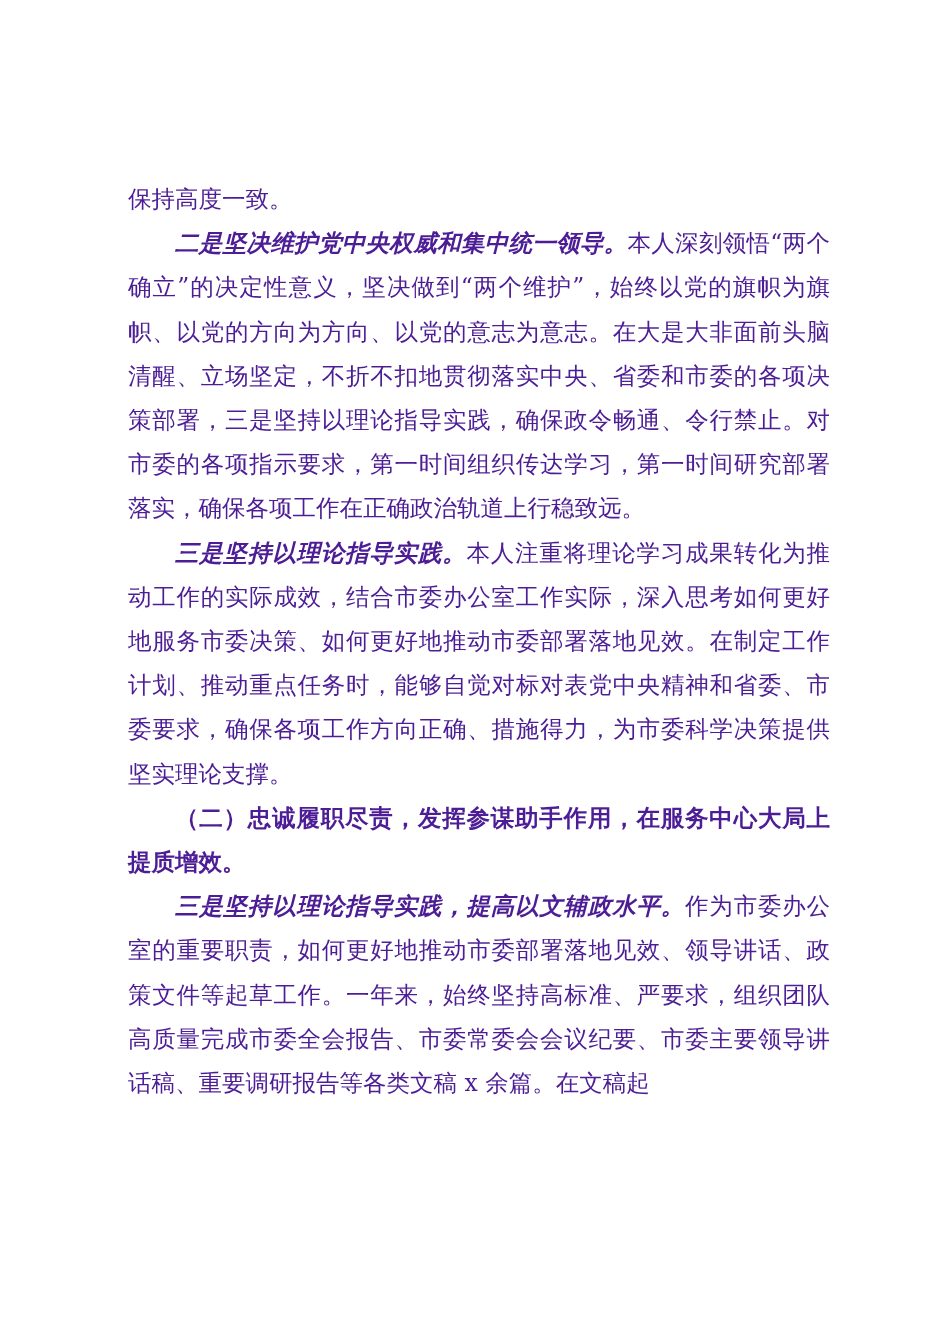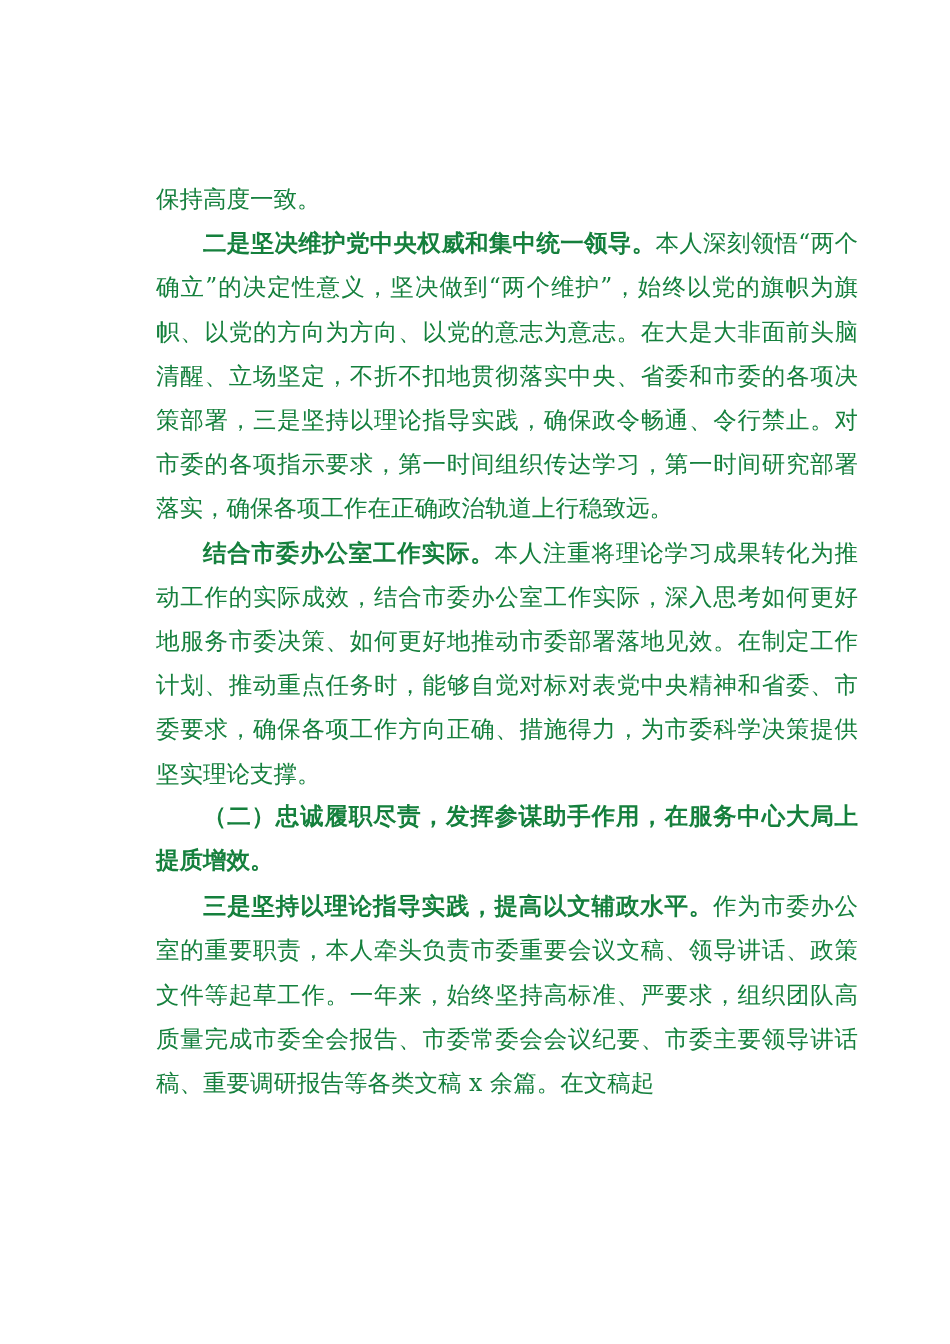--- a/index.html
+++ b/index.html
@@ -5,40 +5,39 @@
   html, body { margin: 0; padding: 0; background: #ffffff; }
   body { width: 950px; height: 1344px; position: relative; overflow: hidden; }
   .page {
     position: absolute;
     left: 128px;
     top: 177px;
     width: 702px;
     font-family: "DejaVu Serif", "Liberation Serif", serif;
     font-size: 23.5px;
     line-height: 44.2px;
-    color: #15803d;
+    color: #4c1d95;
     text-align: justify;
     text-justify: inter-character;
-    margin-left: 28px;
   }
   .para { margin: 0; padding: 0; }
   .indent { text-indent: 47px; }
-  .bold { font-weight: bold; font-family: "DejaVu Sans", "Liberation Sans", sans-serif; }
-  .heading { font-weight: bold; font-family: Liberation Mono, monospace; text-indent: 47px; }
+  .bold { font-weight: bold; font-family: "DejaVu Sans", "Liberation Sans", sans-serif; font-style: italic; }
+  .heading { font-weight: bold; font-family: Liberation Serif, serif; text-indent: 47px; }
 </style>
 </head>
 <body>
 
 <div class="page">
   <p class="para">
     <span>保持高度一致。</span>
   </p>
   <p class="para indent">
     <span class="bold">二是坚决维护党中央权威和集中统一领导。</span><span>本人深刻领悟“两个确立”的决定性意义，坚决做到“两个维护”，始终以党的旗帜为旗帜、以党的方向为方向、以党的意志为意志。在大是大非面前头脑清醒、立场坚定，不折不扣地贯彻落实中央、省委和市委的各项决策部署，三是坚持以理论指导实践，确保政令畅通、令行禁止。对市委的各项指示要求，第一时间组织传达学习，第一时间研究部署落实，确保各项工作在正确政治轨道上行稳致远。</span>
   </p>
   <p class="para indent">
-    <span class="bold">结合市委办公室工作实际。</span><span>本人注重将理论学习成果转化为推动工作的实际成效，结合市委办公室工作实际，深入思考如何更好地服务市委决策、如何更好地推动市委部署落地见效。在制定工作计划、推动重点任务时，能够自觉对标对表党中央精神和省委、市委要求，确保各项工作方向正确、措施得力，为市委科学决策提供坚实理论支撑。</span>
+    <span class="bold">三是坚持以理论指导实践。</span><span>本人注重将理论学习成果转化为推动工作的实际成效，结合市委办公室工作实际，深入思考如何更好地服务市委决策、如何更好地推动市委部署落地见效。在制定工作计划、推动重点任务时，能够自觉对标对表党中央精神和省委、市委要求，确保各项工作方向正确、措施得力，为市委科学决策提供坚实理论支撑。</span>
   </p>
   <p class="para heading">（二）忠诚履职尽责，发挥参谋助手作用，在服务中心大局上提质增效。</p>
   <p class="para indent">
-    <span class="bold">三是坚持以理论指导实践，提高以文辅政水平。</span><span>作为市委办公室的重要职责，本人牵头负责市委重要会议文稿、领导讲话、政策文件等起草工作。一年来，始终坚持高标准、严要求，组织团队高质量完成市委全会报告、市委常委会会议纪要、市委主要领导讲话稿、重要调研报告等各类文稿 x 余篇。在文稿起</span>
+    <span class="bold">三是坚持以理论指导实践，提高以文辅政水平。</span><span>作为市委办公室的重要职责，如何更好地推动市委部署落地见效、领导讲话、政策文件等起草工作。一年来，始终坚持高标准、严要求，组织团队高质量完成市委全会报告、市委常委会会议纪要、市委主要领导讲话稿、重要调研报告等各类文稿 x 余篇。在文稿起</span>
   </p>
 </div>
 
 </body></html>

